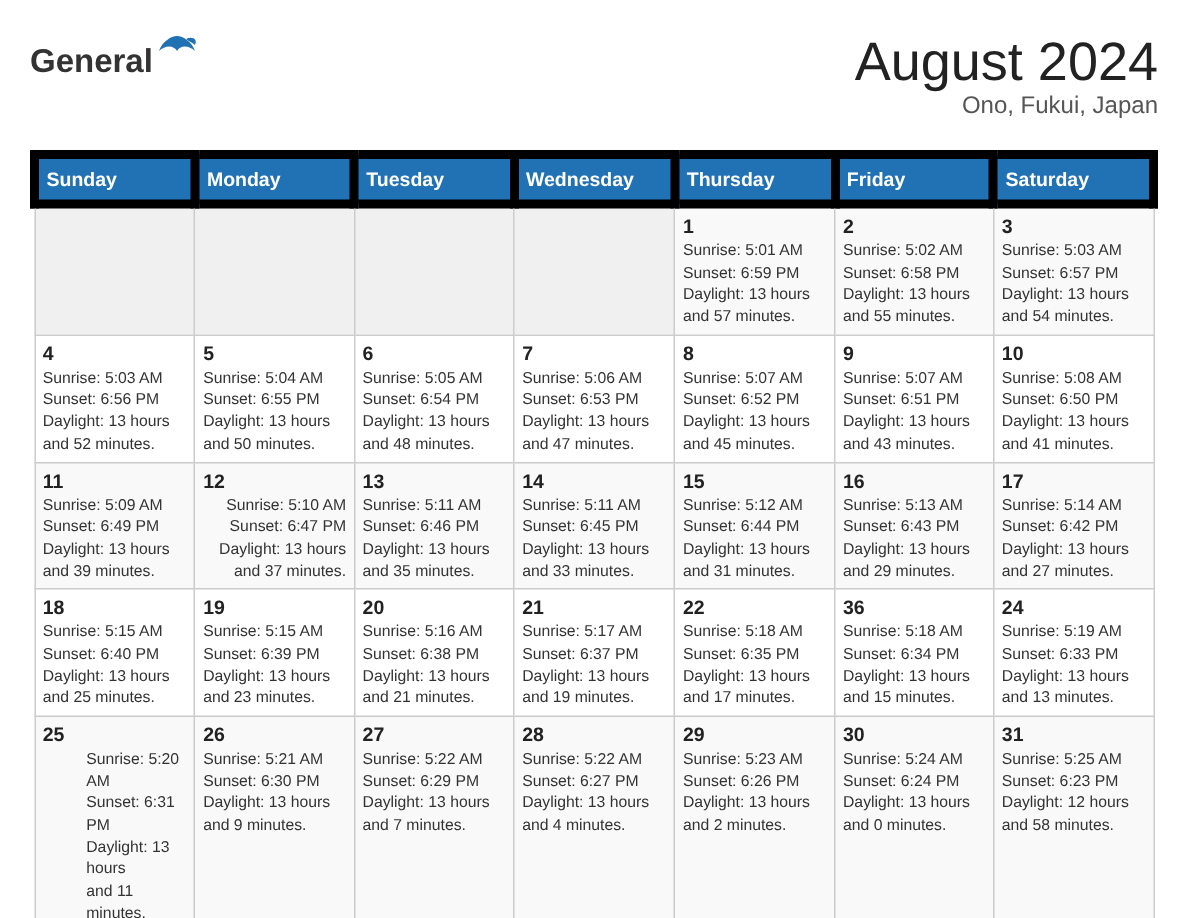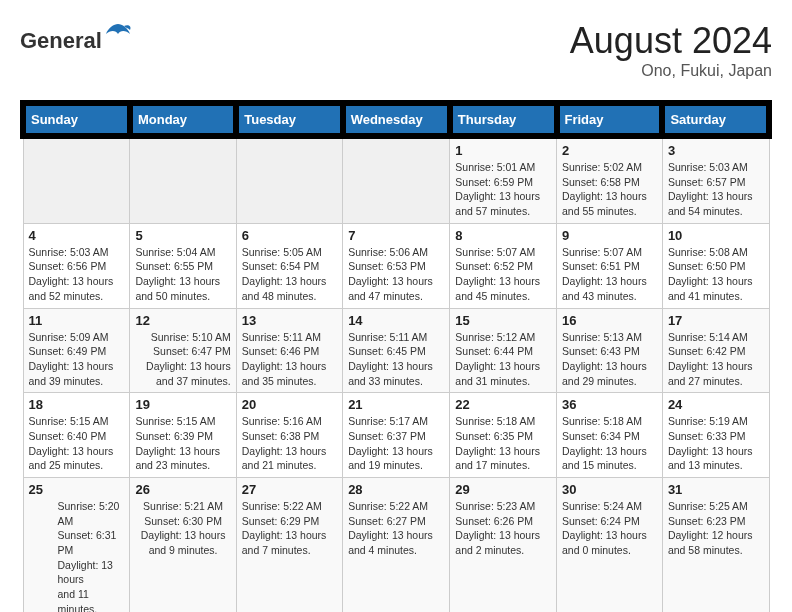--- a/index.html
+++ b/index.html
@@ -306,21 +306,21 @@
       <tr>
         <td>
           <span class="day-number">25</span>
           <div class="day-info" style="white-space: pre-line; margin-left: 29px;">Sunrise: 5:20 AM
 Sunset: 6:31 PM
 Daylight: 13 hours
 and 11 minutes.</div>
         </td>
         <td>
           <span class="day-number">26</span>
-          <div class="day-info" style="white-space: pre-line; text-align: center;">Sunrise: 5:21 AM
+          <div class="day-info" style="white-space: pre-line;">Sunrise: 5:21 AM
 Sunset: 6:30 PM
 Daylight: 13 hours
 and 9 minutes.</div>
         </td>
         <td>
           <span class="day-number">27</span>
           <div class="day-info" style="white-space: pre-line;">Sunrise: 5:22 AM
 Sunset: 6:29 PM
 Daylight: 13 hours
 and 7 minutes.</div>

